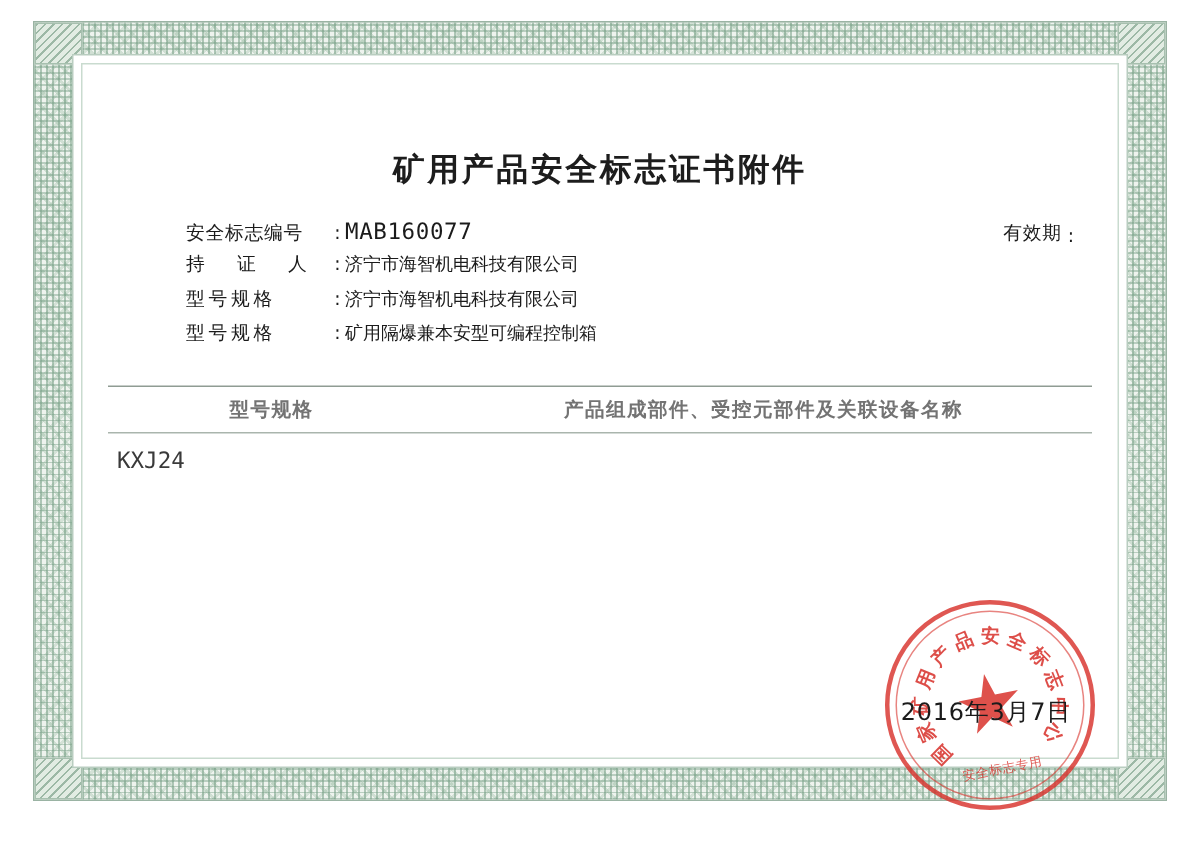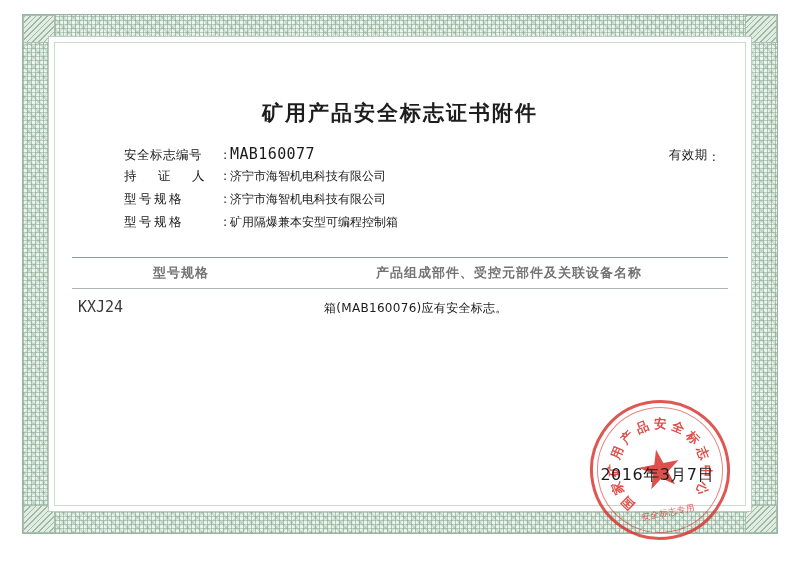--- a/index.html
+++ b/index.html
@@ -331,21 +331,20 @@
     <div class="table">
       <div class="t-rule"></div>
       <div class="t-head">
         <div class="c1">型号规格</div>
         <div class="c2">产品组成部件、受控元部件及关联设备名称</div>
       </div>
       <div class="t-rule thin"></div>
       <div class="t-body">
         <div class="c1">KXJ24</div>
         <div class="c2">
-          <div>箱(MAB160076)应有安全标志。</div>
         </div>
       </div>
     </div>
 
     <div class="seal">
       <div class="seal-ring"></div>
       <div class="seal-ring inner"></div>
       <div class="seal-star"></div>
       <div class="seal-text" id="seal-arc">
           <span style="transform: translate(-50%, -54px) rotate(-125deg); transform-origin: 50% 54px;">国</span>

